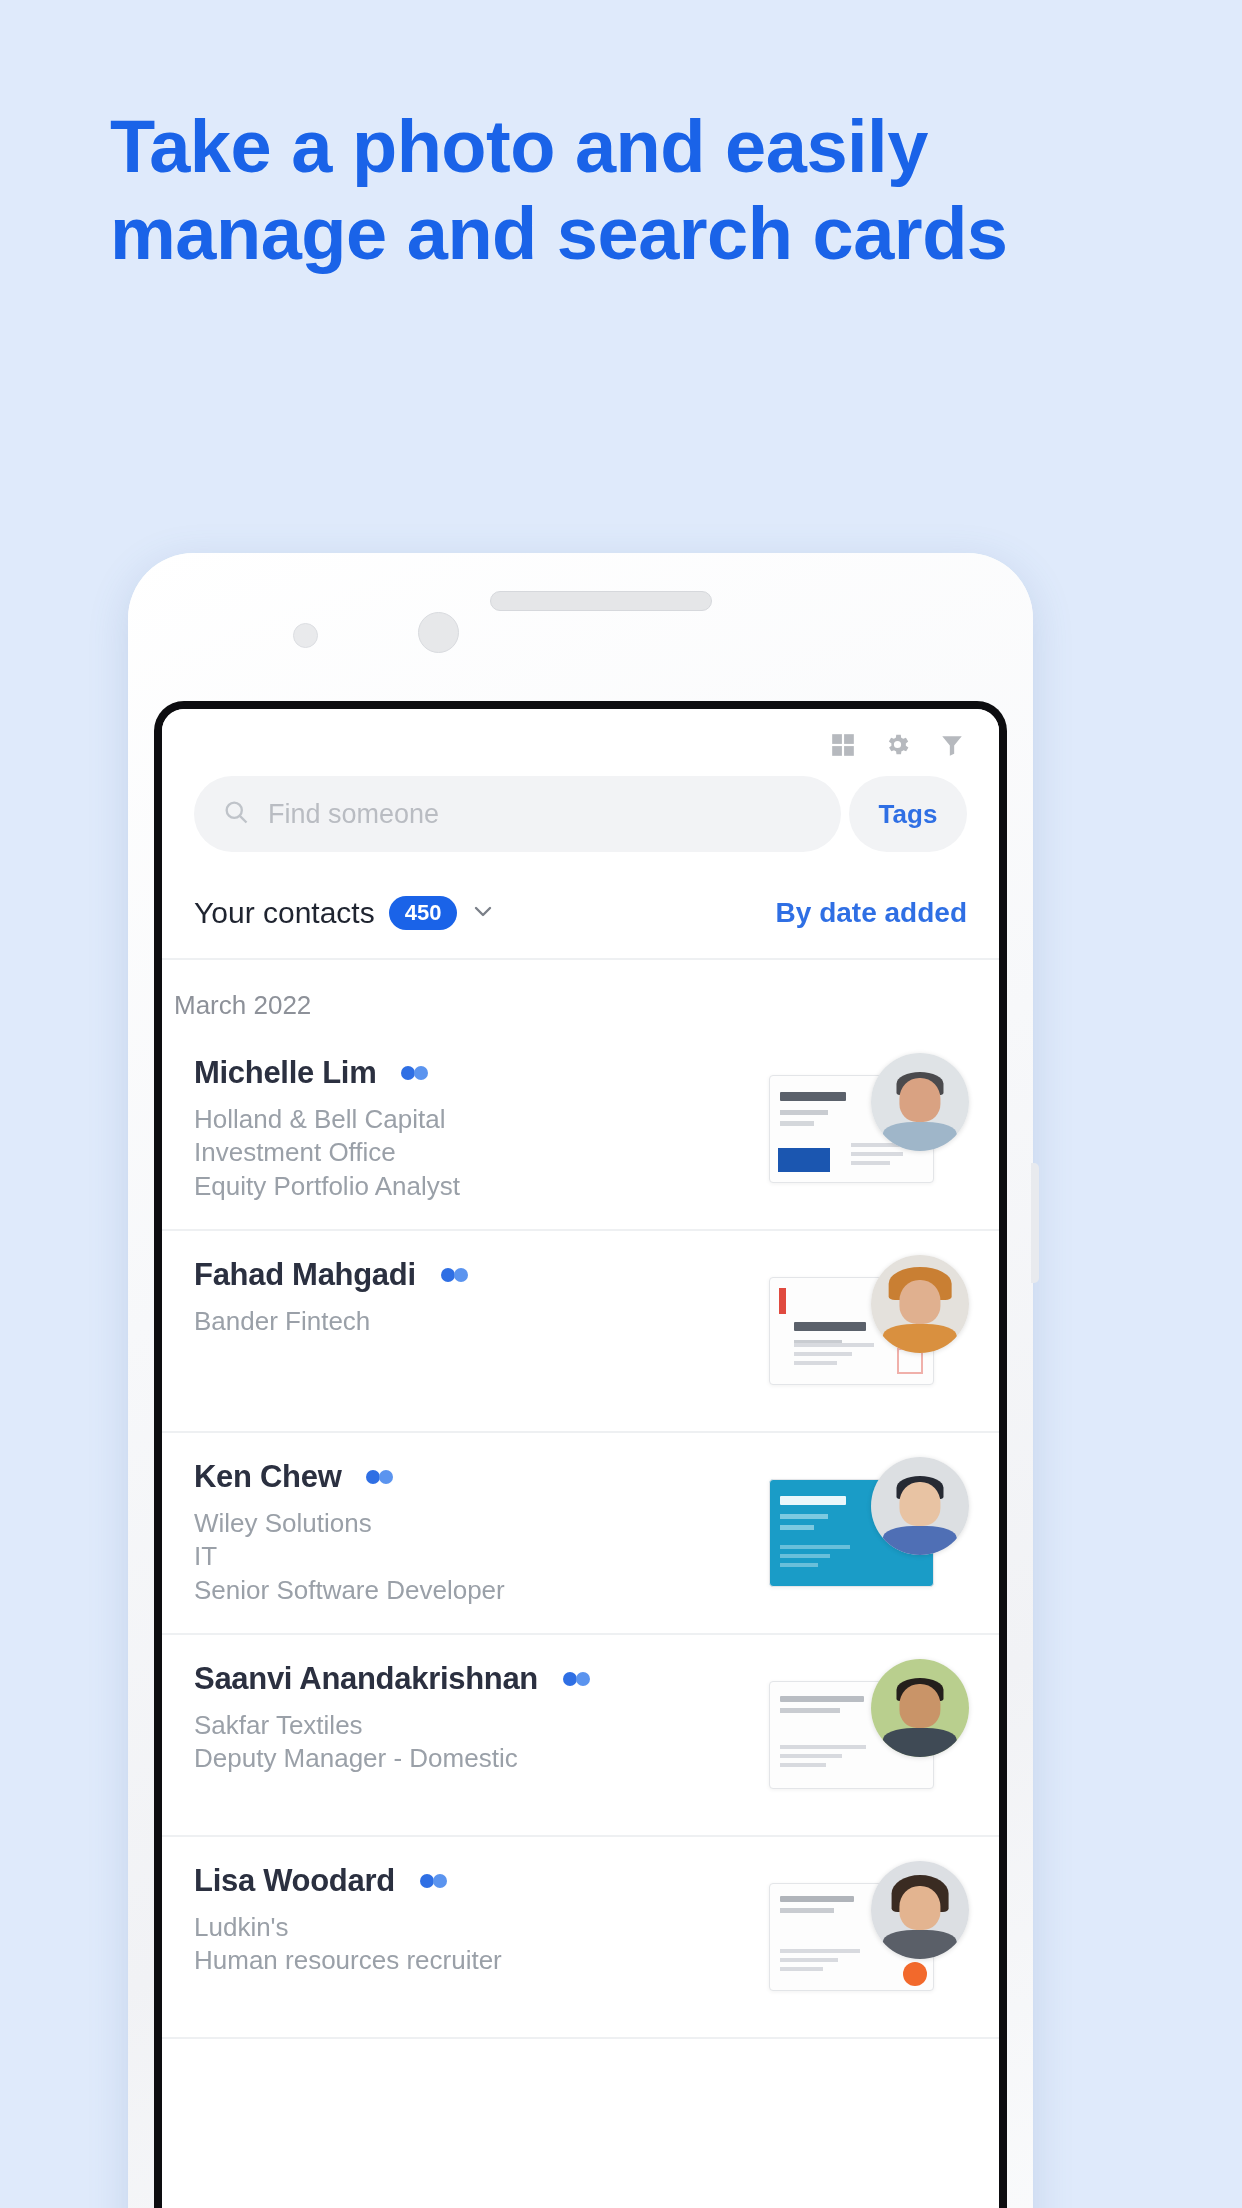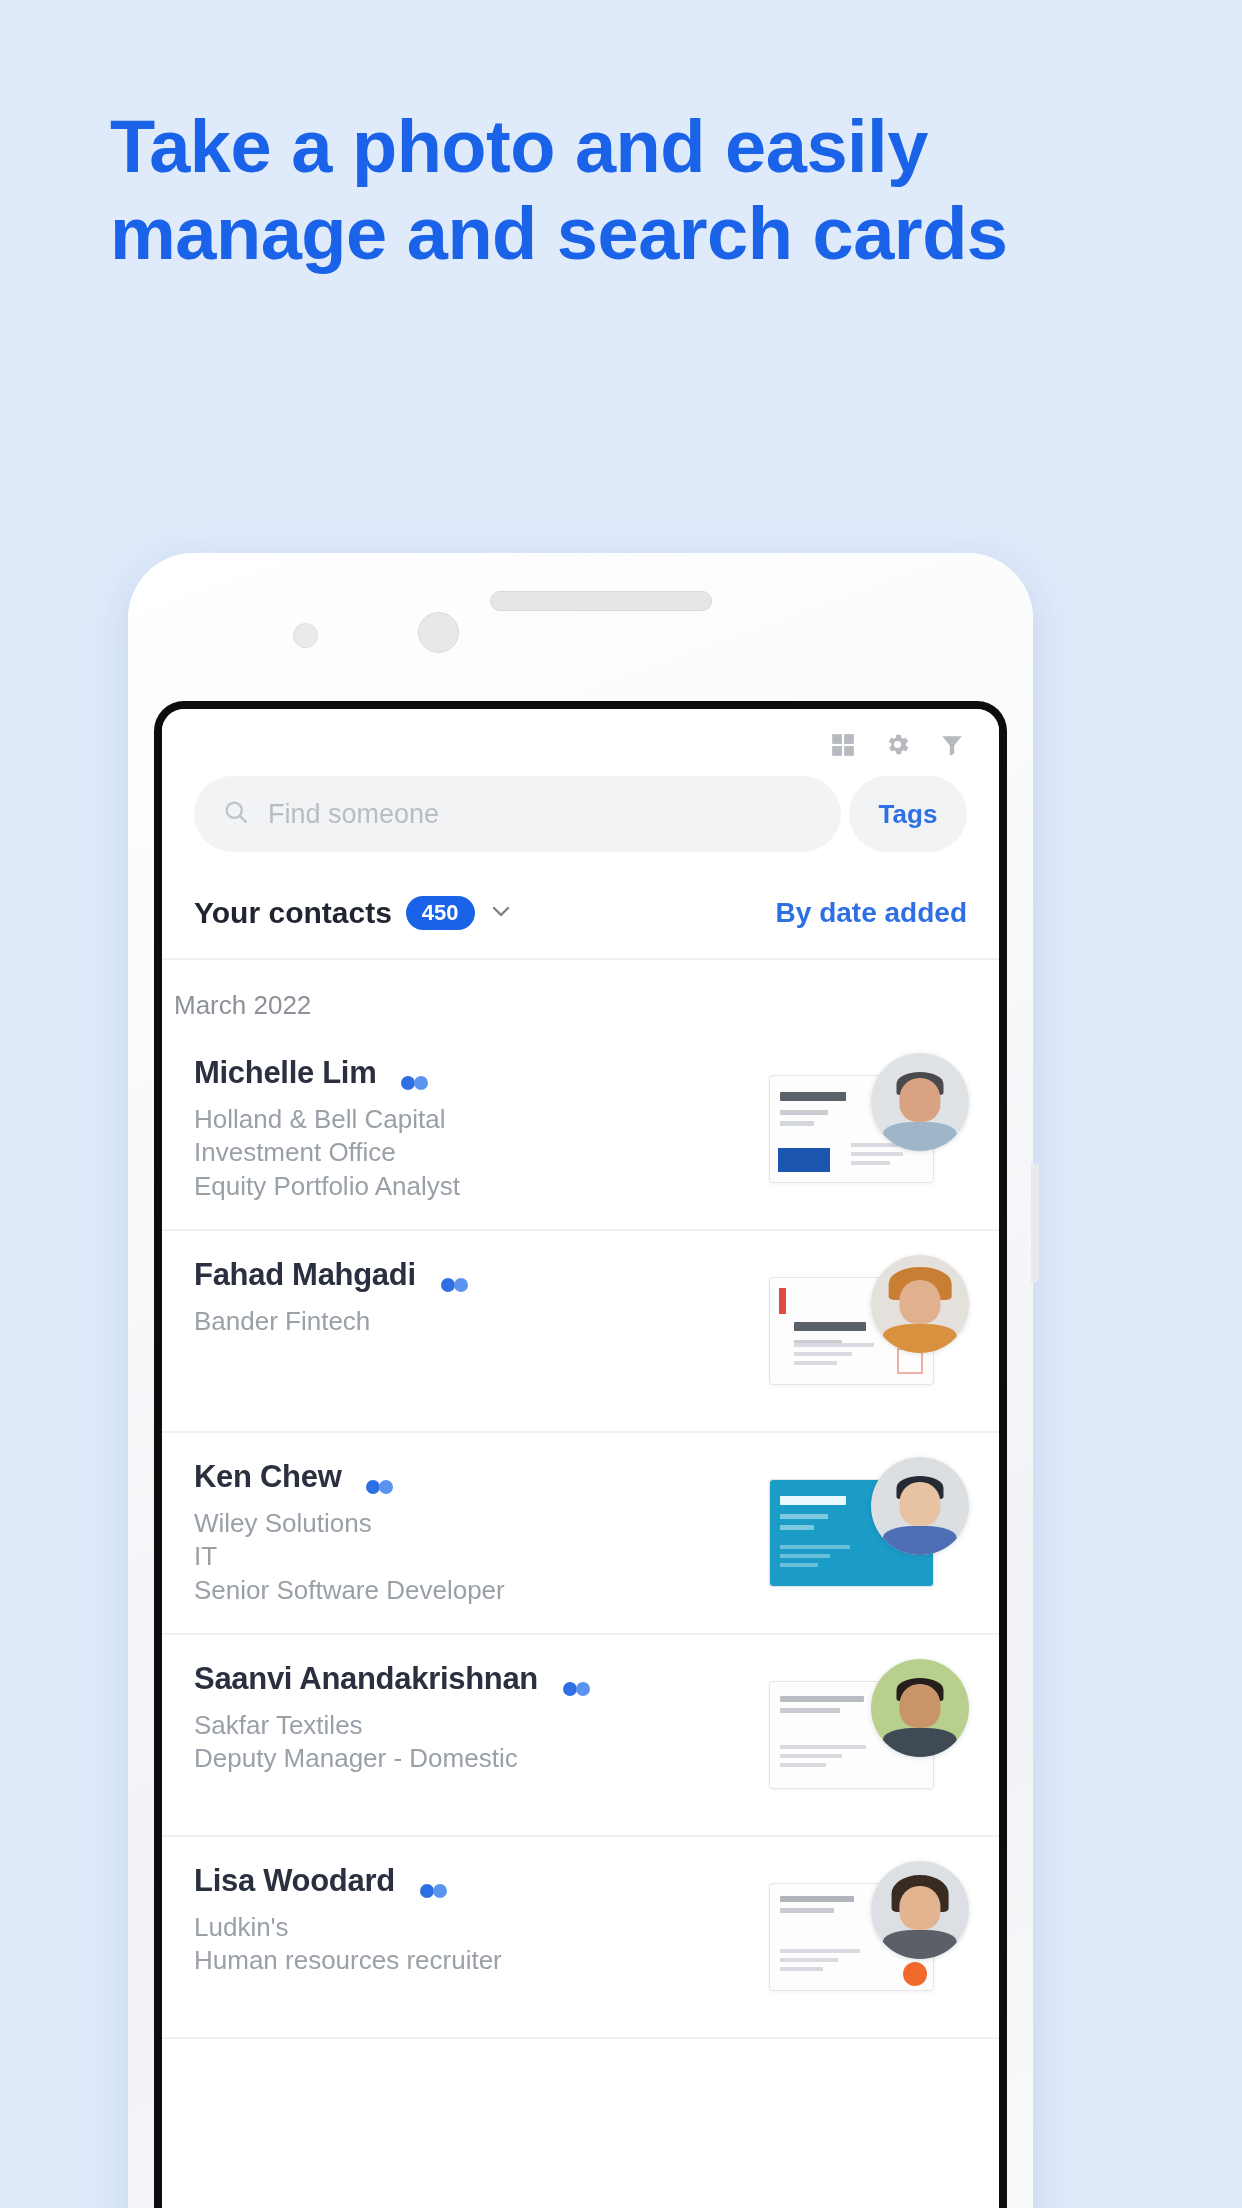--- a/index.html
+++ b/index.html
@@ -147,21 +147,21 @@
   .contacts-head {
     display: flex;
     align-items: center;
     justify-content: space-between;
     padding: 44px 32px 28px 32px;
     border-bottom: 2px solid #eef0f2;
   }
   .ch-left { display: flex; align-items: center; gap: 14px; }
   .ch-title {
     font-size: 30px;
-    font-weight: bold;
+    font-weight: normal;
     color: #1f2430;
   }
   .ch-badge {
     background: #1a63e8;
     color: #fff;
     font-size: 22px;
     font-weight: bold;
     border-radius: 18px;
     padding: 6px 16px;
     line-height: 1;
@@ -183,21 +183,21 @@
   .contact-row {
     display: flex;
     align-items: flex-start;
     justify-content: space-between;
     padding: 22px 30px 26px 32px;
     border-bottom: 2px solid #eef0f2;
     min-height: 175px;
   }
   .contact-row:first-of-type { border-top: none; }
   .c-info { flex: 1; padding-top: 4px; }
-  .c-name-row { display: flex; align-items: flex-end; gap: 24px; margin-bottom: 12px; }
+  .c-name-row { display: flex; align-items: center; gap: 24px; margin-bottom: 12px; }
   .c-name {
     font-size: 31px;
     font-weight: bold;
     color: #2b3040;
     letter-spacing: -0.3px;
   }
   .c-badge-icon { display: block; }
   .c-line {
     font-size: 26px;
     color: #9aa0a8;

